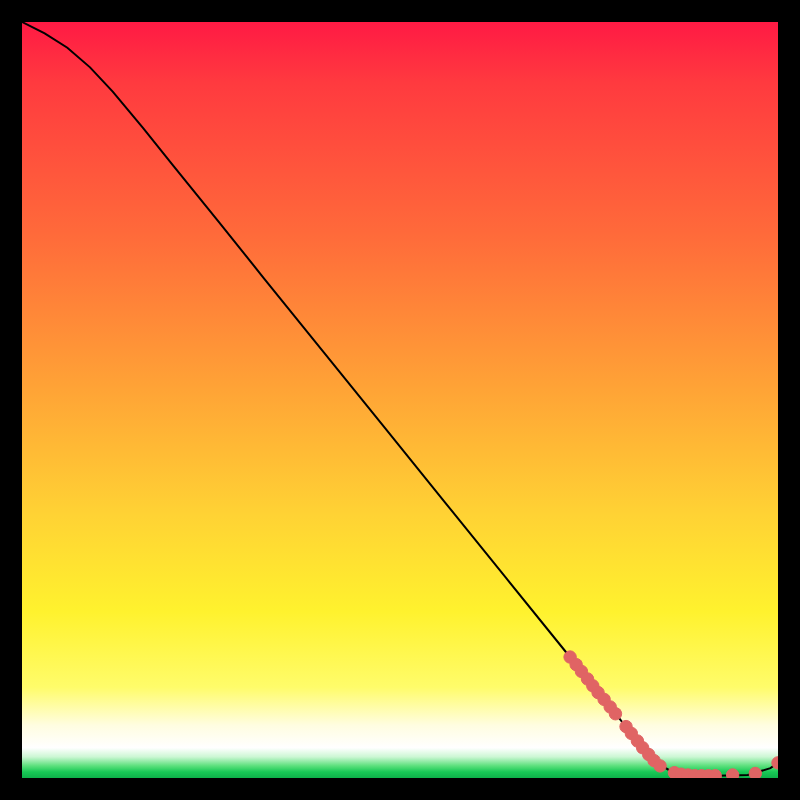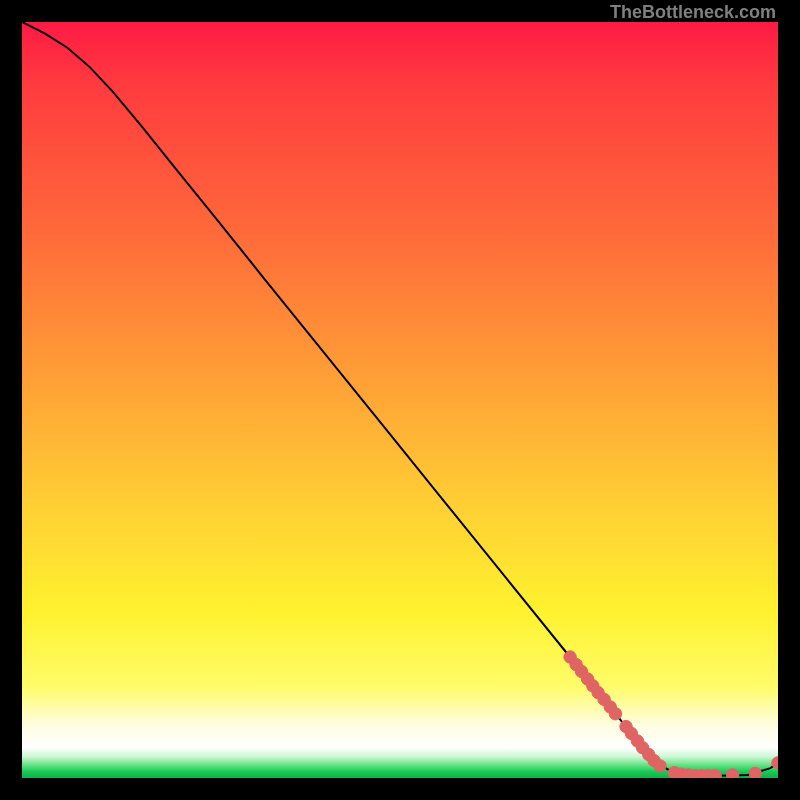--- a/index.html
+++ b/index.html
@@ -89,14 +89,13 @@
         <circle cx="672.84" cy="753.73" r="6.2" class="marker"></circle>
         <circle cx="679.64" cy="753.73" r="6.2" class="marker"></circle>
         <circle cx="686.45" cy="753.73" r="6.2" class="marker"></circle>
         <circle cx="693.25" cy="753.73" r="6.2" class="marker"></circle>
         <circle cx="710.64" cy="752.98" r="6.2" class="marker"></circle>
         <circle cx="733.32" cy="751.46" r="6.2" class="marker"></circle>
         <circle cx="756.00" cy="740.88" r="6.2" class="marker"></circle>
       </g>
   </svg>
 
-  <div class="attribution">TheBottleneck.com</div>
 </div>
 
 </body></html>

